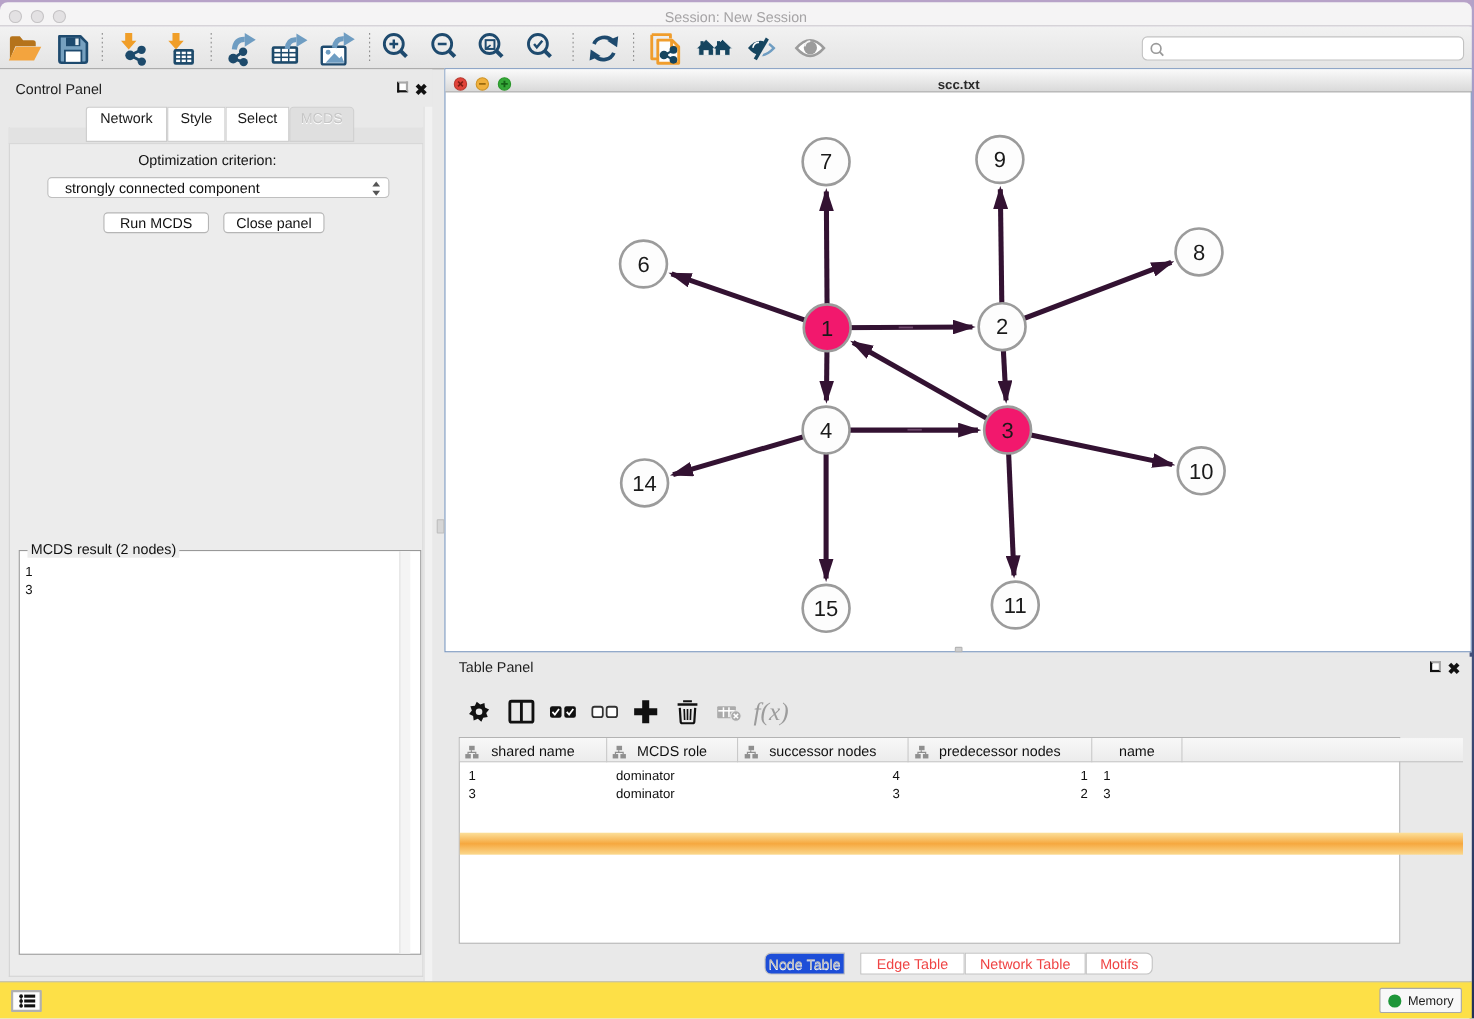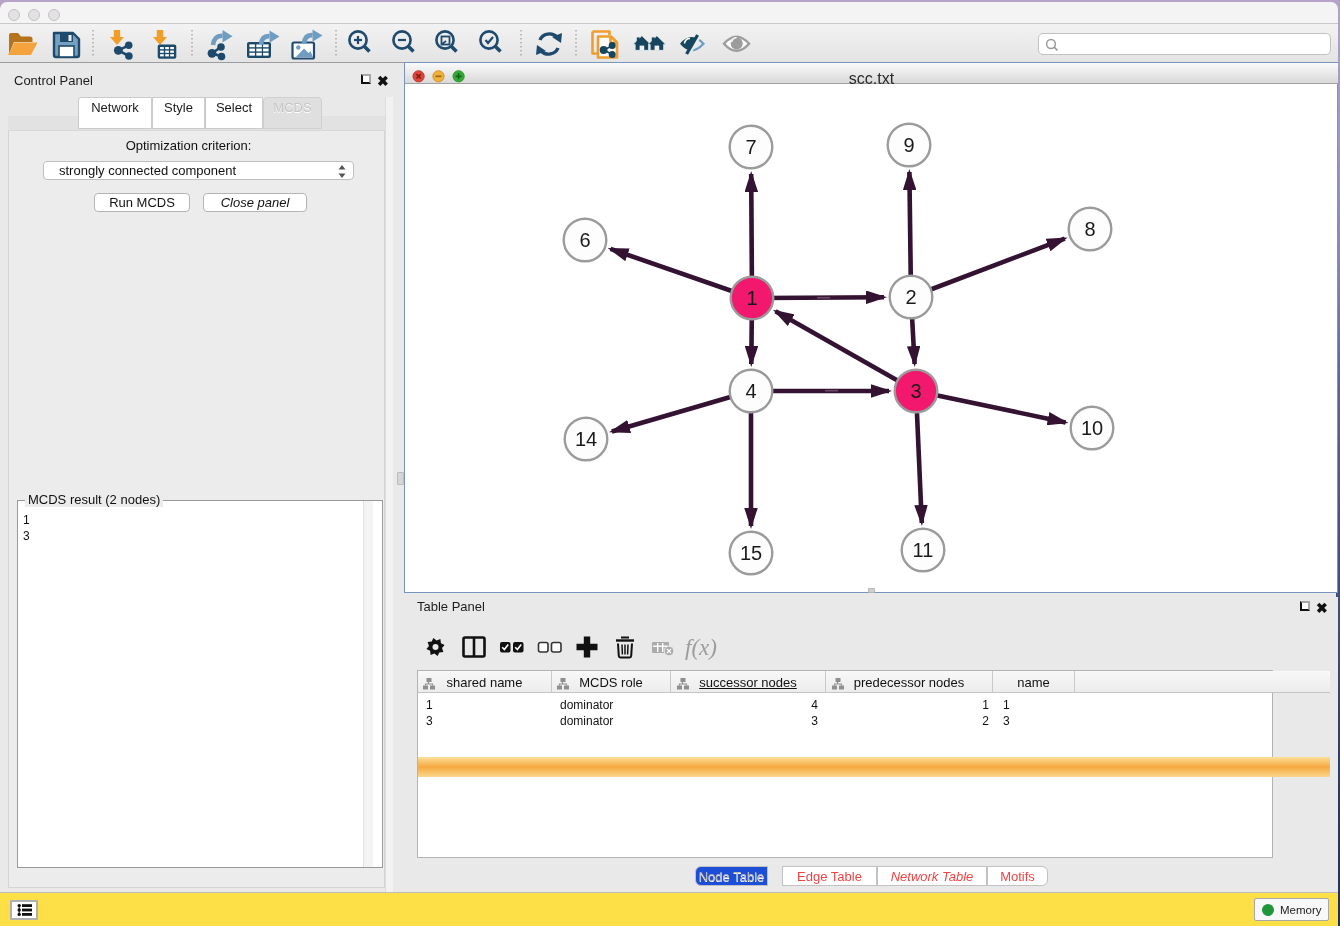--- a/index.html
+++ b/index.html
@@ -30,21 +30,21 @@
   .btn { position:absolute; height:19px; background:#fff; border:1px solid #b5b5b5; border-radius:4px; font-size:13px; color:#111; text-align:center; line-height:18px; }
   #fieldset { left:17px; top:437px; width:366px; height:368px; background:#fff; border:1px solid #999; }
   #fs-legend { left:25px; top:429px; font-size:13px; color:#111; background:#ececec; padding:0 3px; }
   #fs-lines { left:23px; top:449px; font-size:12px; color:#111; line-height:16px; }
   #fs-scroll { left:363px; top:438px; width:10px; height:366px; background:#f4f4f4; border-left:1px solid #e2e2e2; }
   #cp-scroll { left:385px; top:34px; width:8px; height:795px; background:#f2f2f2; border-left:1px solid #ddd; }
 
   
   #netwin { left:404px; top:62px; width:934px; height:531px; background:#fff; border:1px solid #7895bd; }
   #net-titlebar { left:0; top:0; width:933px; height:21px; background:linear-gradient(#fafafa,#d9d9d9); border-bottom:1px solid #a2a2a2; }
-  #net-title { left:0; top:7px; width:933px; text-align:center; font-size:16px; font-weight:normal; color:#2a2a2a; }
+  #net-title { left:0; top:7px; width:933px; text-align:center; font-size:12px; font-weight:bold; color:#2a2a2a; }
   #net-handle { left:463px; top:525px; width:7px; height:5px; background:#cfcfcf; border:1px solid #b5b5b5; border-radius:1px; }
 
   
   #tpanel { left:404px; top:597px; width:934px; height:295px; background:#e9e9e9; }
   #tp-title { left:13px; top:2px; font-size:13px; color:#1d1d1d; }
   #tp-white { left:13px; top:73px; width:856px; height:188px; background:#fff; border:1px solid #b3b3b3; }
   #tp-headrow { left:0; top:0; width:912px; height:22px; background:linear-gradient(#f8f8f8,#ececec); border-bottom:1px solid #c4c4c4; }
   .hcell { position:absolute; top:0; height:22px; border-right:1px solid #c9c9c9; font-size:13px; color:#111; text-align:center; line-height:24px; }
   .trow { position:absolute; font-size:12px; color:#111; }
   #orange-band { left:0px; top:86px; width:912px; height:20px; background:linear-gradient(#fce09a 0%, #f6a83f 50%, #fbd88d 100%); }
@@ -56,20 +56,21 @@
   #list-btn { left:10px; top:7px; width:28px; height:20px; background:#fdfdfd; border:2px solid #b0b0b0; border-radius:1px; }
 </style>
 </head>
 <body>
   <div class="abs" style="left:1336px; top:0; width:4px; height:926px; background:linear-gradient(180deg, #b2a2c9 0%, #9a96c6 16%, #8487b5 28%, #5a6590 42%, #4a5681 55%, #3d4a75 70%, #2c3a63 85%, #223158 100%);"></div>
   <div id="purple" class="abs"></div>
   <div id="titlebar" class="abs">
     <div class="tl-circle" style="left:8px;"></div>
     <div class="tl-circle" style="left:28px;"></div>
     <div class="tl-circle" style="left:48px;"></div>
+    <div id="title-text" class="abs">Session: New Session</div>
   </div>
 
   <div id="toolbar" class="abs">
   <svg class="abs" style="left:0;top:0;" width="1340" height="39">
 <g>
 <path d="M9,30 L9,11 Q9,9 11,9 L18,9 L21,12.5 L30,12.5 Q32.5,12.5 32.5,15 L32.5,18 L14,18 Z" fill="#b5731b"></path>
 <path d="M8,31 L14.5,18.5 L37.5,18.5 L31,31 Z" fill="#f3a43e"></path>
 </g>
 <g>
 <path d="M54,9 L73,9 L79,15 L79,31 Q79,33 77,33 L56,33 Q54,33 54,31 Z" fill="#76a0bf" stroke="#1e4a6e" stroke-width="2.4" stroke-linejoin="round"></path>
@@ -225,21 +226,21 @@
     <div class="cptab" style="left:78px; width:74px; border-radius:3px 0 0 0;">Network</div>
     <div class="cptab" style="left:152px; width:53px;">Style</div>
     <div class="cptab" style="left:205px; width:58px;">Select</div>
     <div class="cptab" style="left:263px; width:59px; background:#dfdfdf; color:#c6c6c6; text-shadow:0 1px 0 #fff; border-radius:4px 4px 0 0; border-color:#d0d0d0;">MCDS</div>
     <div id="combo" class="abs">strongly connected component<svg width="14" height="17" style="position:absolute; right:4px; top:1px;">
         <path d="M7,2 L10.5,6.5 L3.5,6.5 Z" fill="#555"></path>
         <path d="M7,15 L10.5,10.5 L3.5,10.5 Z" fill="#555"></path>
       </svg></div>
     <div id="opt-label" class="abs">Optimization criterion:</div>
     <div class="btn" style="left:94px; top:130px; width:96px;">Run MCDS</div>
-    <div class="btn" style="left:203px; top:130px; width:104px;font-style:italic;">Close panel</div>
+    <div class="btn" style="left:203px; top:130px; width:92px;">Close panel</div>
     <div id="fieldset" class="abs"></div>
     <div id="fs-scroll" class="abs"></div>
     <div id="fs-legend" class="abs">MCDS result (2 nodes)</div>
     <div id="fs-lines" class="abs">1<br>3</div>
     <div id="cp-scroll" class="abs"></div>
   </div>
 
   <div id="netwin" class="abs">
     <div id="net-titlebar" class="abs">
       <svg class="abs" style="left:0;top:0;" width="80" height="21">
@@ -363,38 +364,38 @@
         </g>
         <g transform="translate(413,2)" fill="#8f8f8f">
           <rect x="4.5" y="5" width="5" height="4"></rect>
           <rect x="1" y="12.5" width="5" height="4"></rect>
           <rect x="8" y="12.5" width="5" height="4"></rect>
           <path d="M6.5,9 L6.5,11 M3.5,12.5 L3.5,11 L10.5,11 L10.5,12.5" stroke="#8f8f8f" stroke-width="1.1" fill="none"></path>
         </g>
       </svg>
       <div class="hcell" style="left:0px; width:134px;">shared name</div>
       <div class="hcell" style="left:134px; width:119px;">MCDS role</div>
-      <div class="hcell" style="left:253px; width:155px;text-decoration:underline;">successor nodes</div>
+      <div class="hcell" style="left:253px; width:155px;">successor nodes</div>
       <div class="hcell" style="left:408px; width:167px;">predecessor nodes</div>
       <div class="hcell" style="left:575px; width:82px;">name</div>
       <div class="trow" style="left:8px; top:27px;">1</div>
       <div class="trow" style="left:142px; top:27px;">dominator</div>
       <div class="trow" style="left:253px; top:27px; width:147px; text-align:right;">4</div>
       <div class="trow" style="left:408px; top:27px; width:163px; text-align:right;">1</div>
       <div class="trow" style="left:585px; top:27px;">1</div>
       <div class="trow" style="left:8px; top:43px;">3</div>
       <div class="trow" style="left:142px; top:43px;">dominator</div>
       <div class="trow" style="left:253px; top:43px; width:147px; text-align:right;">3</div>
       <div class="trow" style="left:408px; top:43px; width:163px; text-align:right;">2</div>
       <div class="trow" style="left:585px; top:43px;">3</div>
       <div id="orange-band" class="abs"></div>
     </div>
     <div class="btab" style="left:291px; width:73px; background:#1d4ed8; color:#b9b9b9; text-shadow:0 1px 0 #fff; border-radius:6px 0 0 6px;">Node Table</div>
     <div class="btab" style="left:378px; width:95px;">Edge Table</div>
-    <div class="btab" style="left:473px; width:110px;font-style:italic;">Network Table</div>
+    <div class="btab" style="left:473px; width:110px;">Network Table</div>
     <div class="btab" style="left:583px; width:61px; border-radius:0 6px 6px 0;">Motifs</div>
   </div>
 
   <div class="abs" style="left:397px; top:472px; width:7px; height:13px; background:#d6d6d6; border:1px solid #bdbdbd; border-radius:1px;"></div>
   <div id="statusbar" class="abs">
     <div id="list-btn" class="abs"><svg width="24" height="16">
         <line x1="7.2" y1="3" x2="7.2" y2="13" stroke="#111" stroke-width="1"></line>
         <g fill="#111">
           <circle cx="7.2" cy="3.6" r="1.7"></circle>
           <rect x="10" y="2.2" width="10" height="2.8"></rect>

